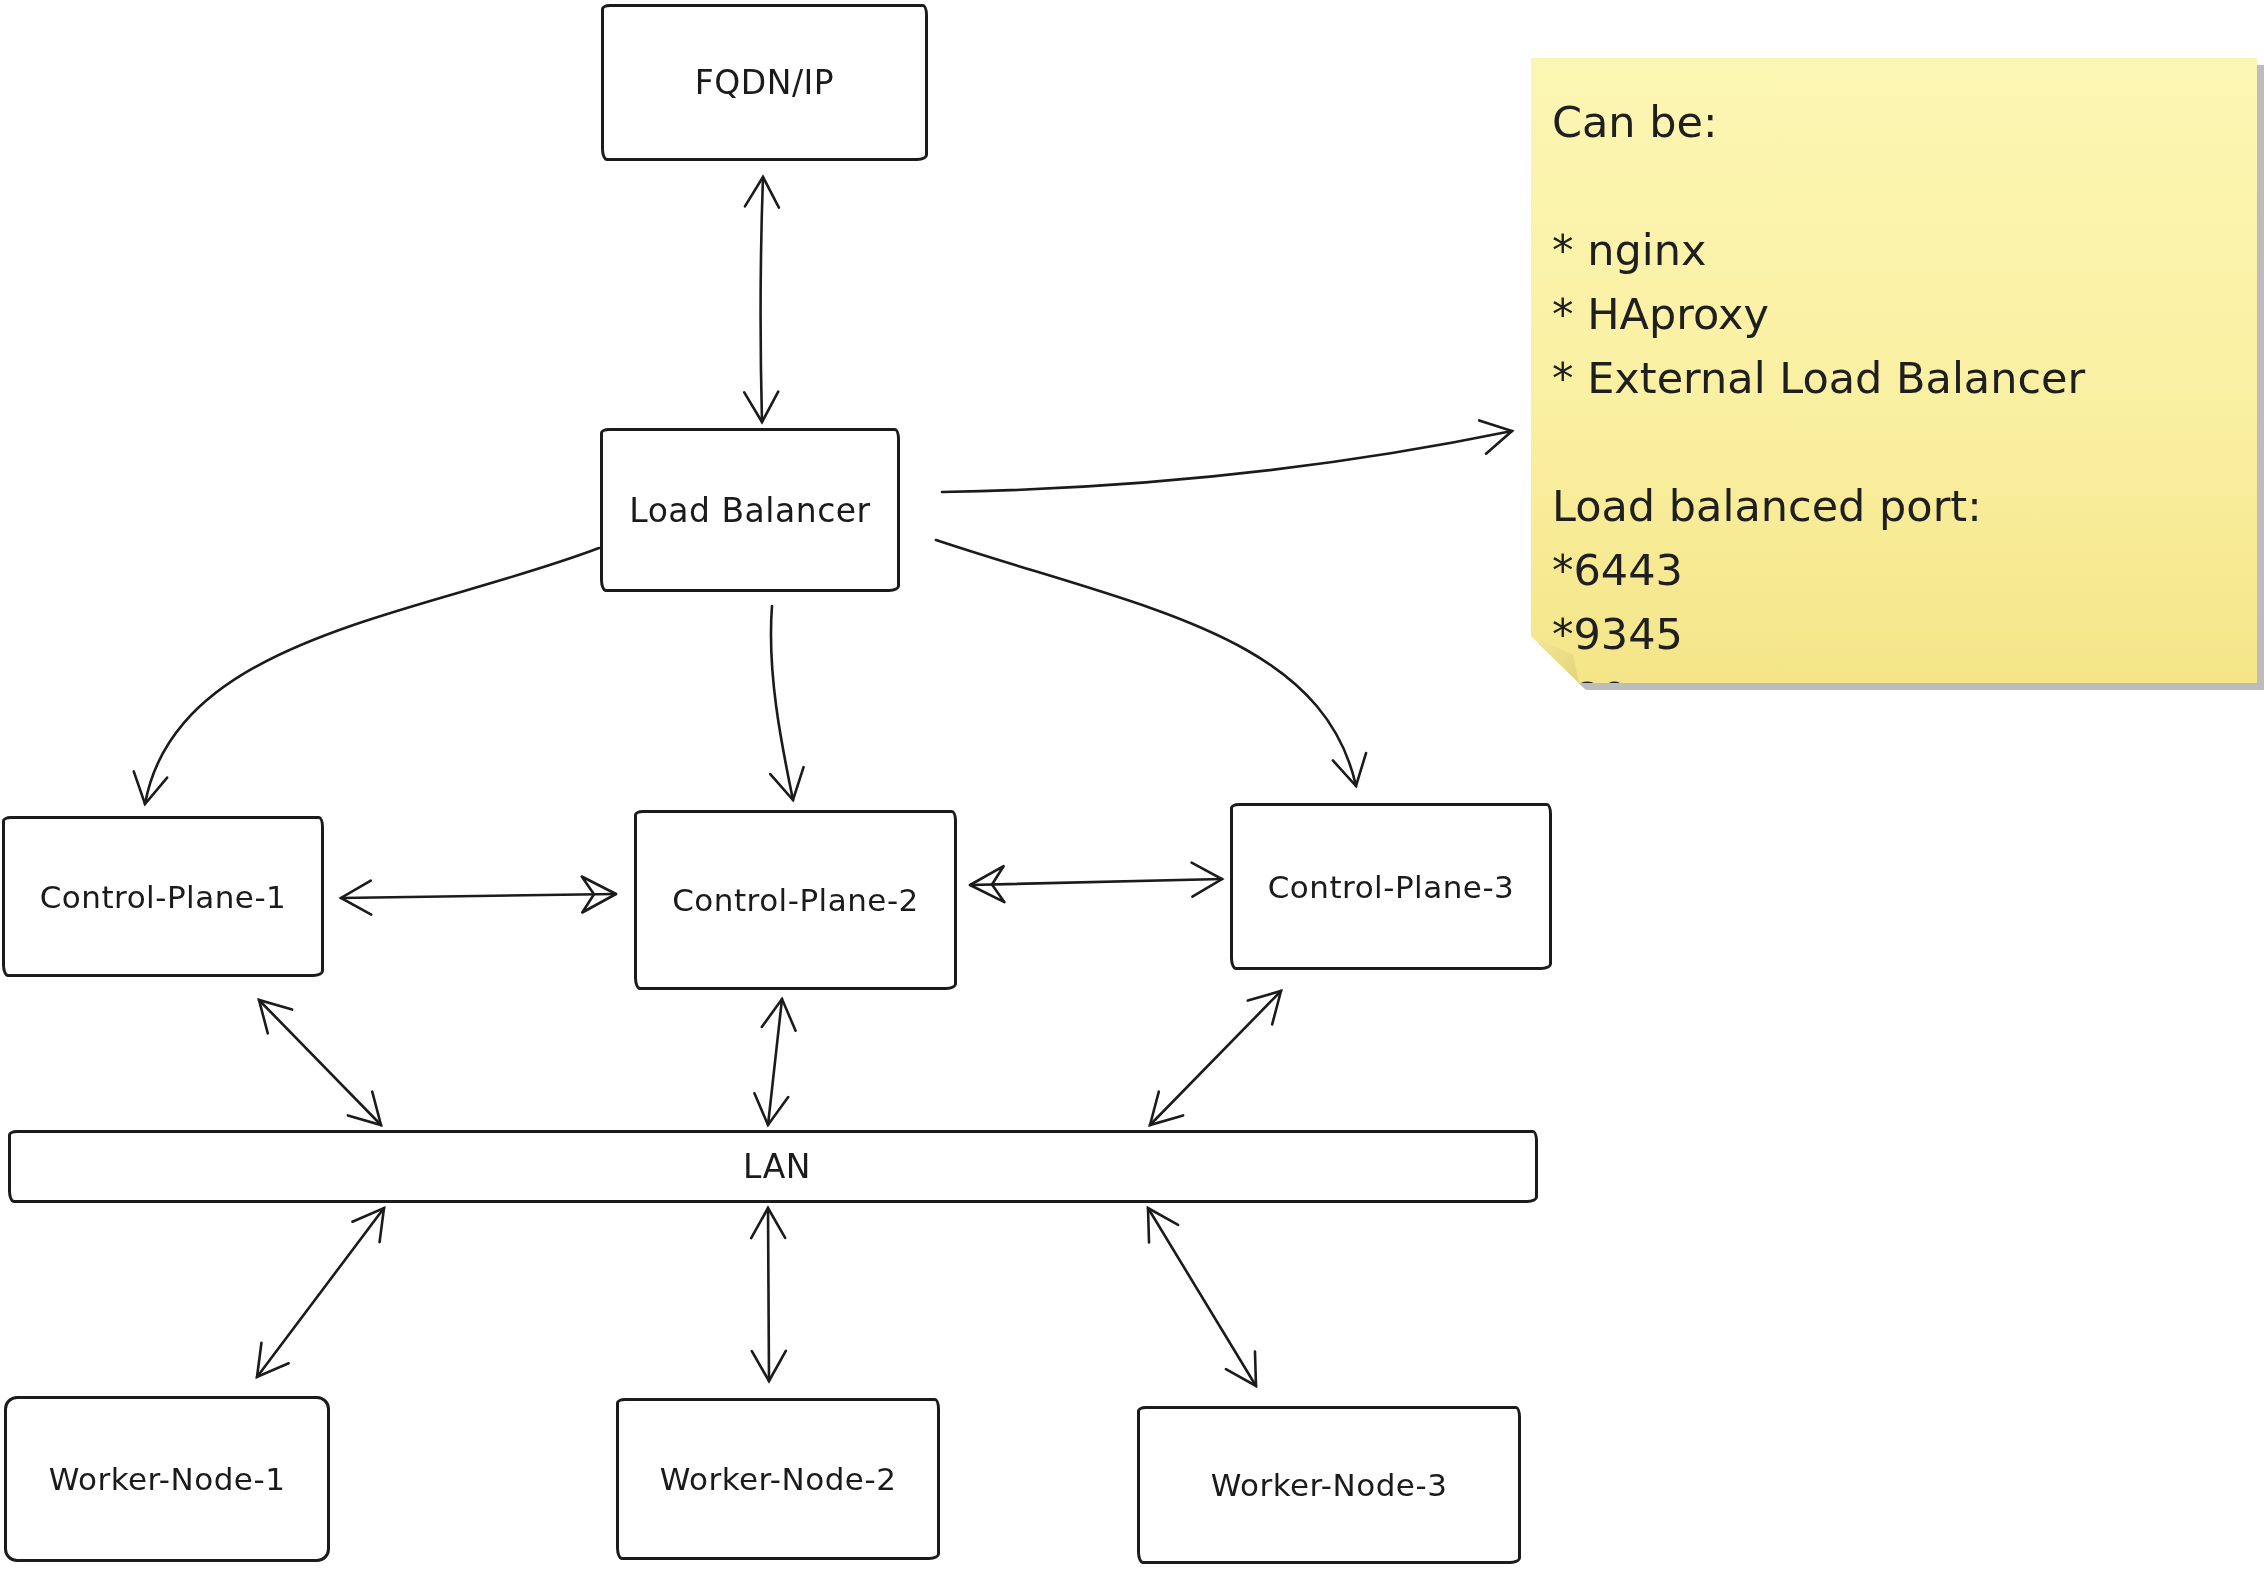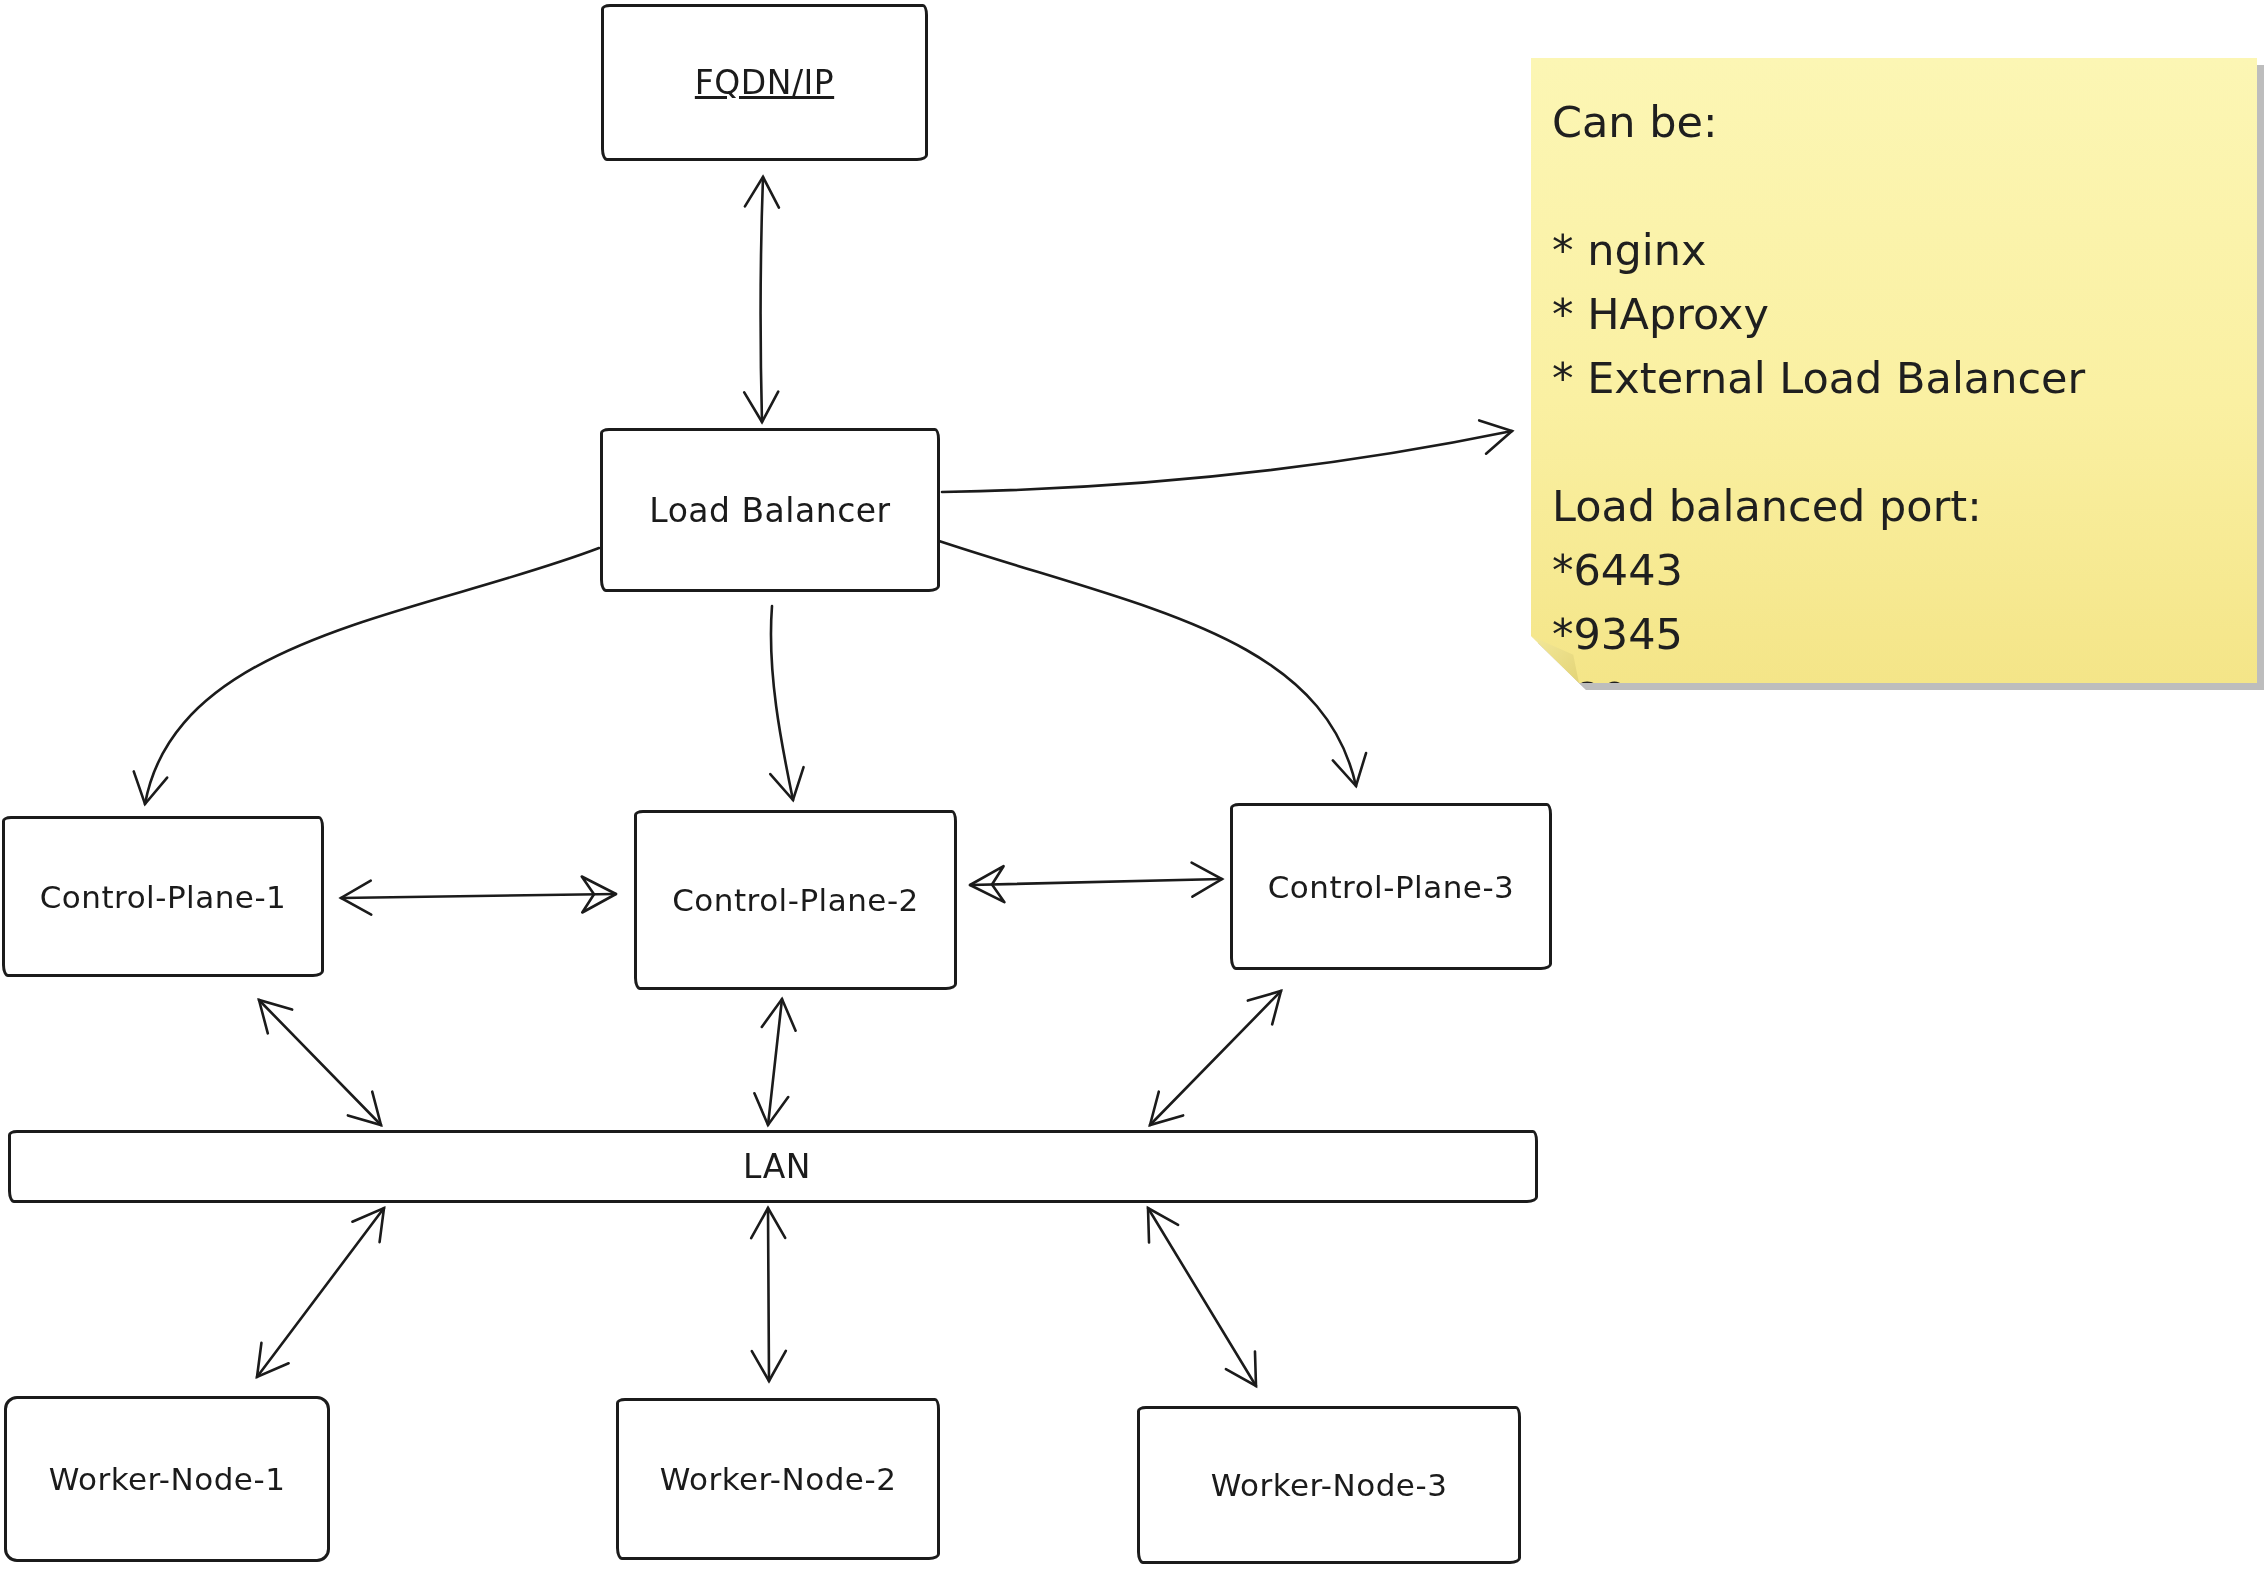--- a/index.html
+++ b/index.html
@@ -93,25 +93,25 @@
     <path d="M341 898 L616 894" marker-start="url(#ahV)" marker-end="url(#ahT)"></path>
     <path d="M970 885 L1222 879" marker-start="url(#ahT)" marker-end="url(#ahV)"></path>
     <path d="M259 1000 L381 1125" marker-start="url(#ahV)" marker-end="url(#ahV)"></path>
     <path d="M782 999 L768 1125" marker-start="url(#ahV)" marker-end="url(#ahV)"></path>
     <path d="M1281 991 L1150 1125" marker-start="url(#ahV)" marker-end="url(#ahV)"></path>
     <path d="M384 1208 L257 1377" marker-start="url(#ahV)" marker-end="url(#ahV)"></path>
     <path d="M768 1208 L769 1381" marker-start="url(#ahV)" marker-end="url(#ahV)"></path>
     <path d="M1148 1208 L1256 1386" marker-start="url(#ahV)" marker-end="url(#ahV)"></path>
   </svg>
 
-  <div class="box fqdn" style="left:601px; top:4px; width:327px; height:157px;text-decoration:underline;">
+  <div class="box fqdn" style="left:601px; top:4px; width:327px; height:157px;">
     <span class="label">FQDN/IP</span>
   </div>
 
-  <div class="box lb" style="left:600px; top:428px; width:340px; height:164px;">
+  <div class="box lb" style="left:600px; top:428px; width:300px; height:164px;">
     <span class="label">Load Balancer</span>
   </div>
 
   <div class="box" style="left:2px; top:816px; width:322px; height:161px;">
     <span class="label">Control-Plane-1</span>
   </div>
 
   <div class="box" style="left:634px; top:810px; width:323px; height:180px;">
     <span class="label">Control-Plane-2</span>
   </div>

